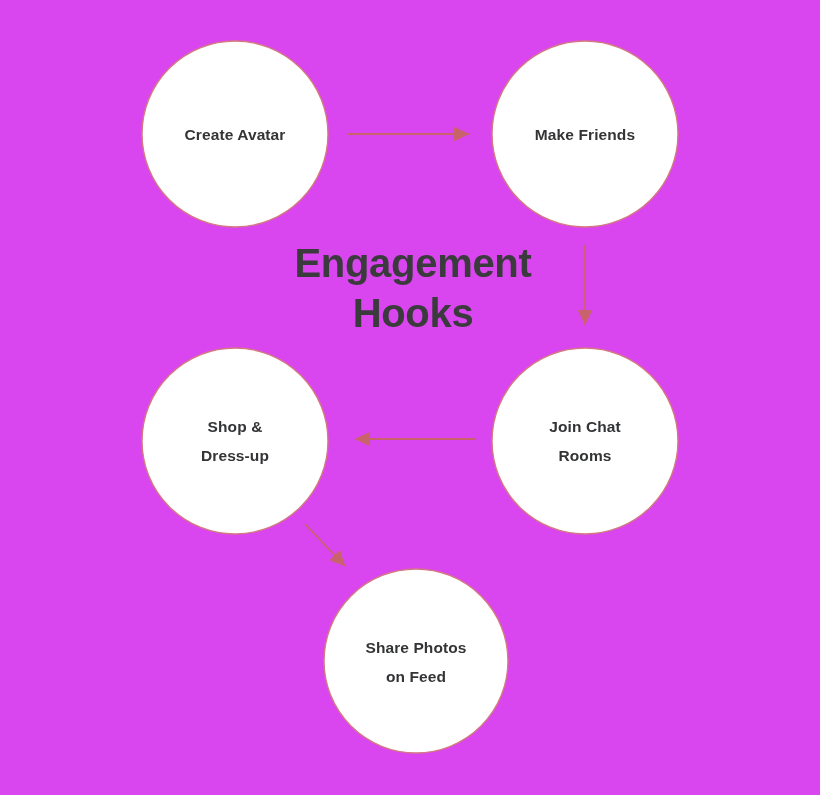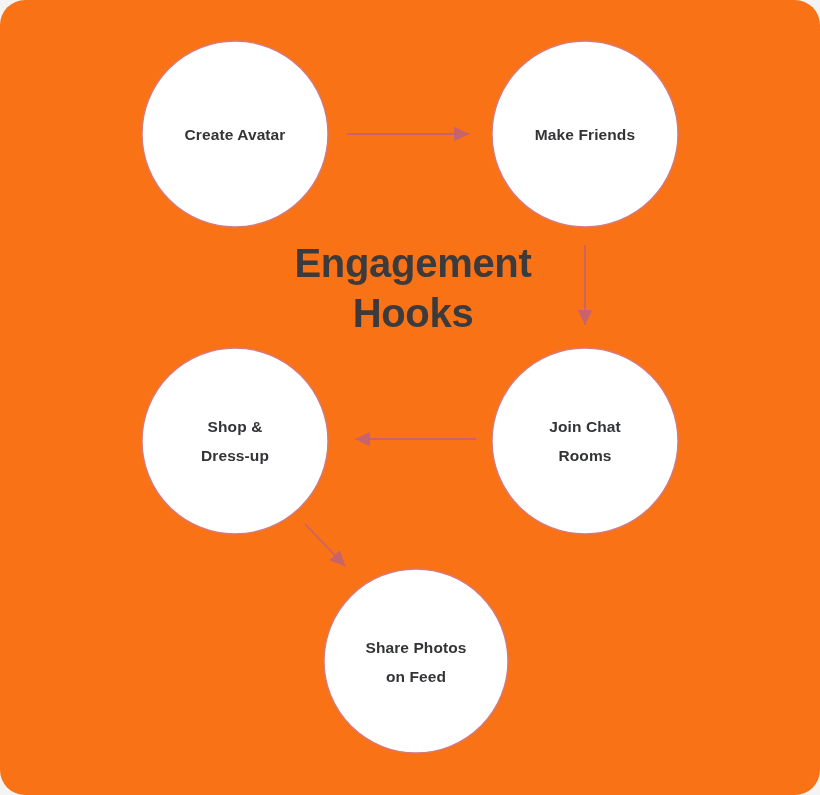--- a/index.html
+++ b/index.html
@@ -10,22 +10,21 @@
     width: 820px;
     height: 795px;
     background: #f4f4f4;
     font-family: "Liberation Sans", sans-serif;
     overflow: hidden;
   }
   #diagram-root {
     position: relative;
     width: 820px;
     height: 795px;
-    background: #f97316;
-    border-radius: 25px;
+    background: #d946ef;
   }
   #diagram-svg {
     position: absolute;
     left: 0;
     top: 0;
     width: 820px;
     height: 795px;
     display: block;
   }
   .node-label {

